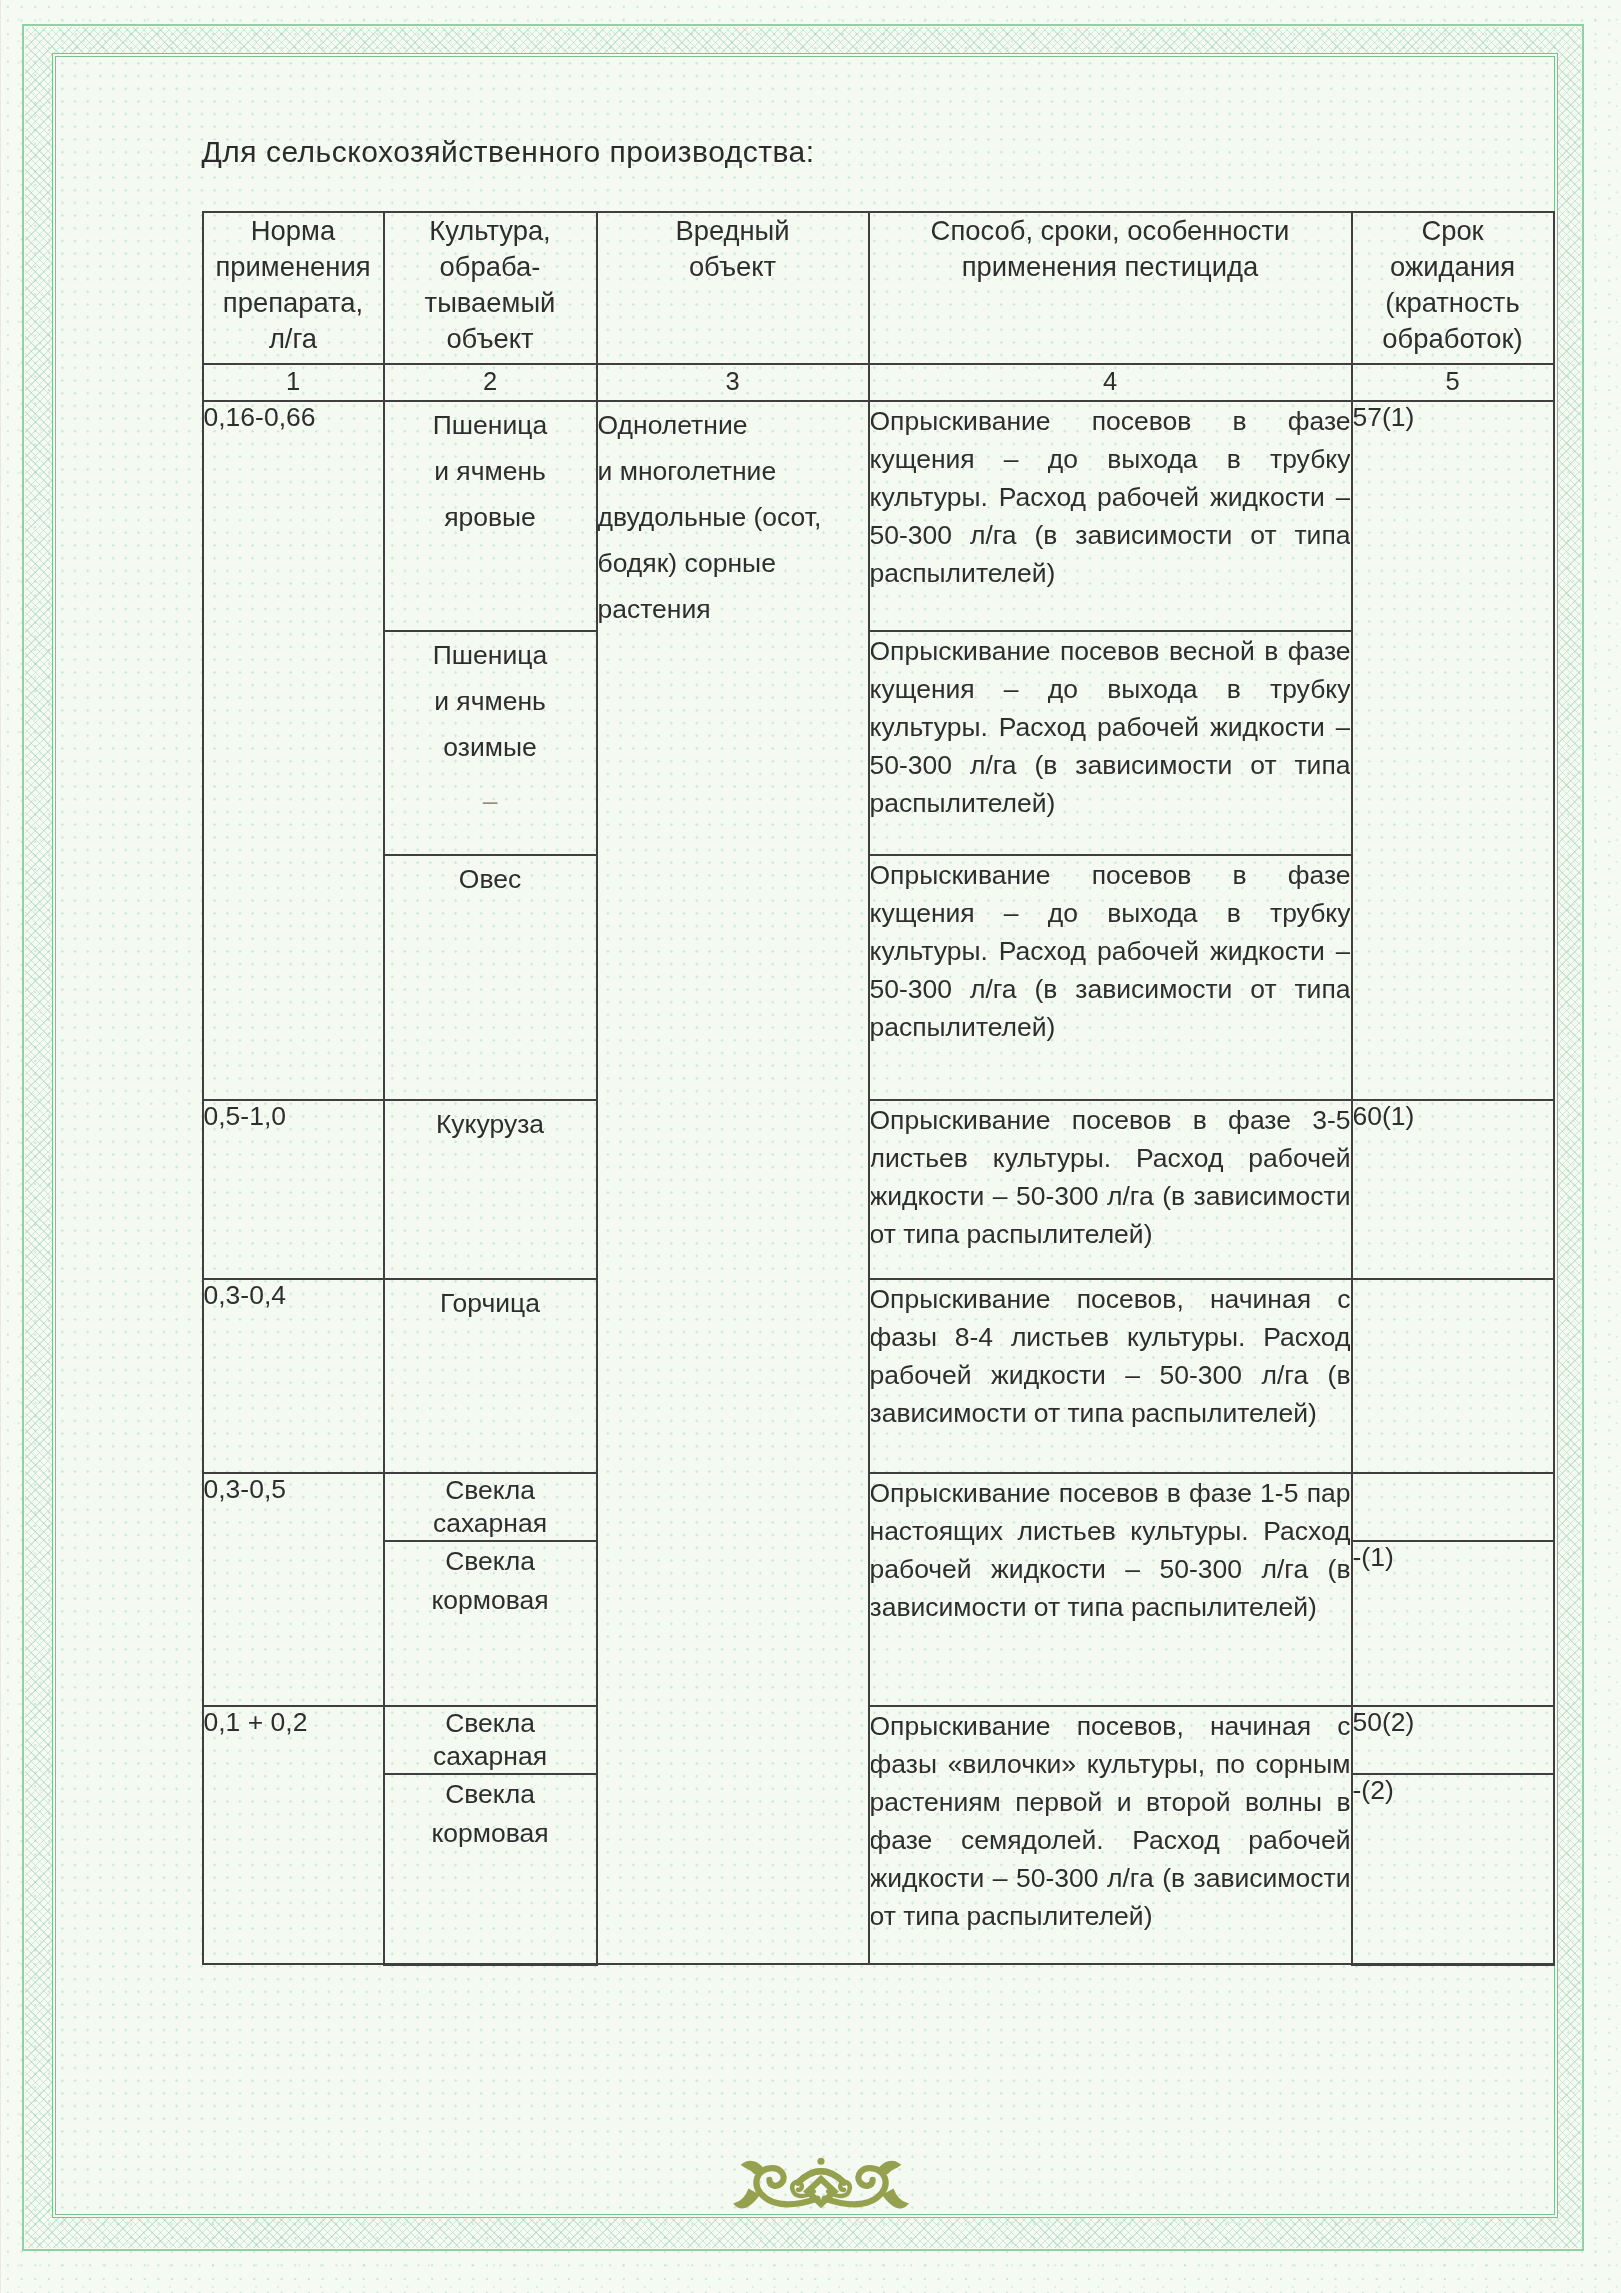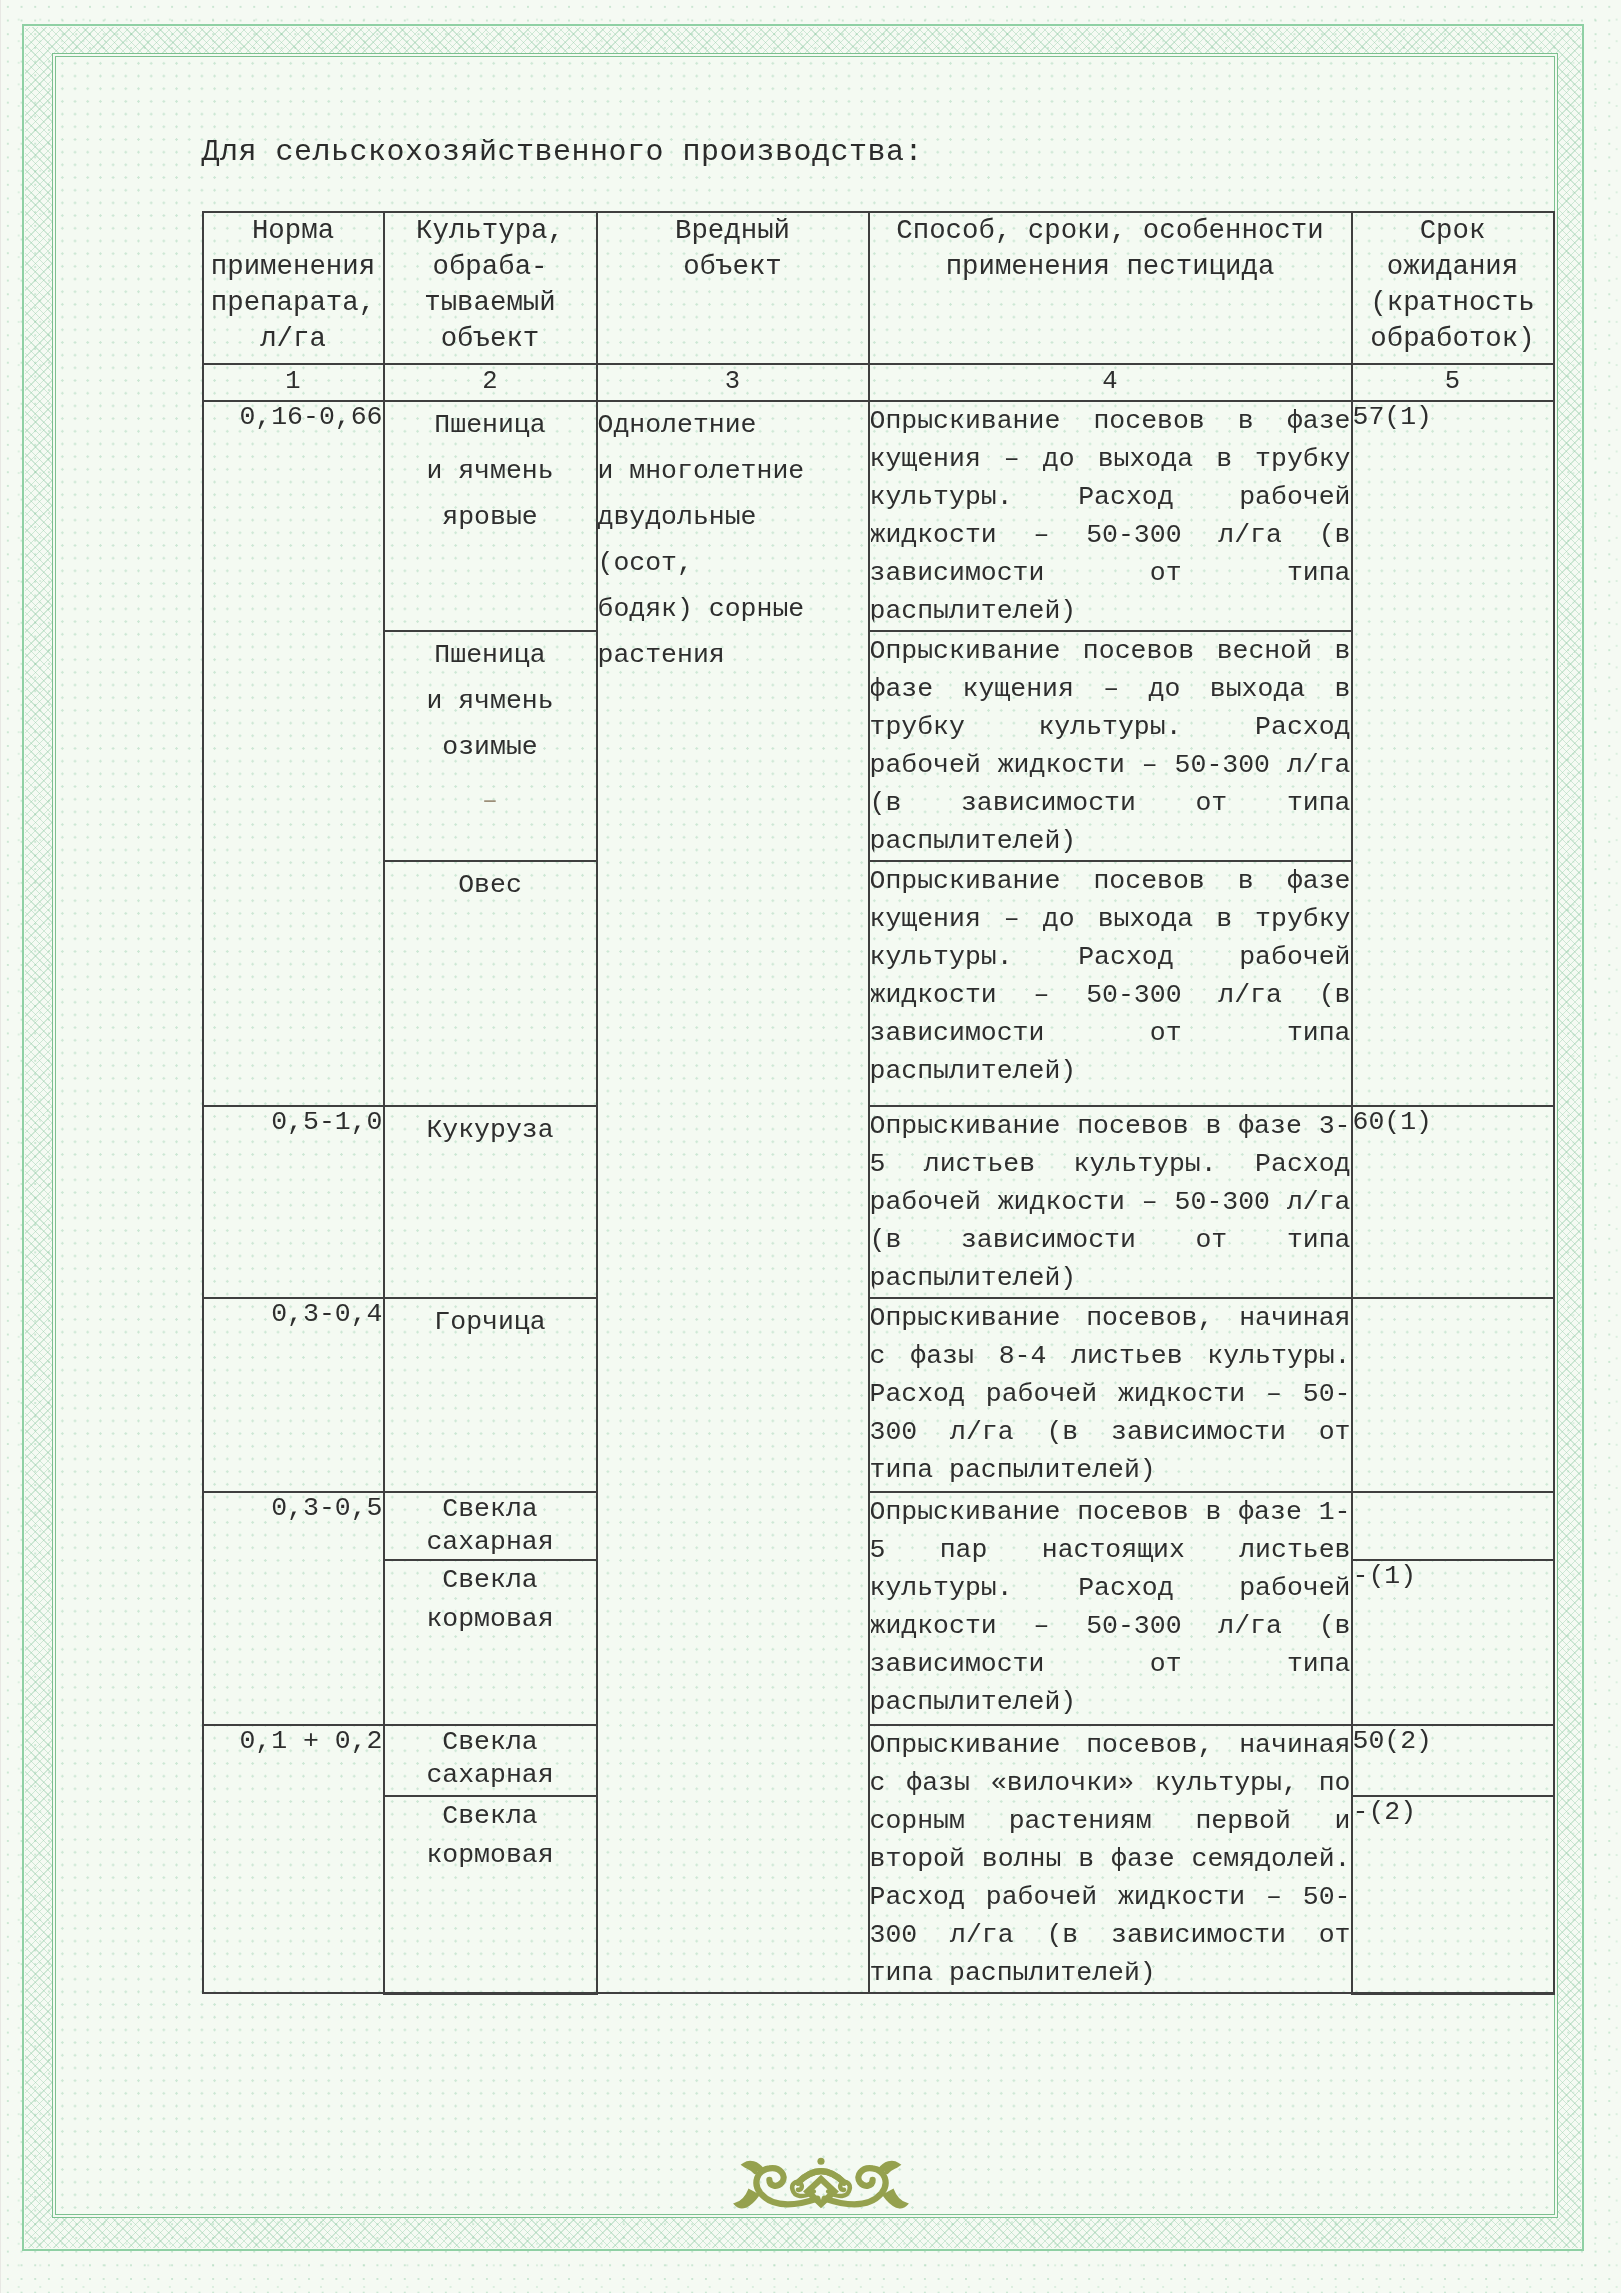--- a/index.html
+++ b/index.html
@@ -6,21 +6,21 @@
   .page{
     position:relative;
     width:1620px;height:2294px;
     margin:0 auto;
     background-color:#f5faf3;
     background-image:
       radial-gradient(circle, rgba(170,215,185,.55) 1.2px, transparent 1.4px),
       radial-gradient(circle, rgba(170,215,185,.35) 1px, transparent 1.2px);
     background-size:13.7px 13.7px, 21.6px 21.6px;
     background-position:0 0, 6.9px 8.8px;
-    font-family:Liberation Mono, monospace;
+    font-family:Liberation Sans, sans-serif;
     color:#2e2e2e;
     overflow:hidden;
   }
   
   .frame-outer{
     position:absolute; left:21.6px; top:23.5px; right:37px; bottom:43px;
     border:2px solid #8fd0a4; z-index:1;
   }
   .frame-band{
     position:absolute; left:24.5px; top:26.5px; right:40px; bottom:46px;
@@ -57,21 +57,21 @@
     border:2px solid #3f3f3f;
     vertical-align:top; padding:0; font-weight:normal;
     overflow:hidden;
     margin-left:14px;
   }
   table.reg{border:2px solid #3f3f3f;}
   tr.n-row td{border-bottom:2.9px solid #3f3f3f; line-height:33px; text-align:center; font-size:25.5px;}
   tr.last-row td{border-bottom:3.9px solid #3f3f3f;}
   th.hd{ text-align:center; line-height:36px; padding-top:5.9px; font-size:27.4px;}
   .ml{white-space:pre-line;}
-  td.rate{text-align:right; padding-top:7.8px;}
+  td.rate{text-align:left; padding-top:7.8px;}
   td.crop{text-align:center; line-height:46px; padding-top:4.9px;}
   td.crop-tight{text-align:center; line-height:33px; padding-top:2.9px;}
   td.crop-sub{text-align:center; line-height:39px; padding-top:3.9px;}
   td.pest{text-align:left; line-height:46px; padding-top:9.8px;}
   td.method{
     text-align:justify; text-justify:inter-word;
     line-height:38px; padding:2.9px 8.8px 0 10.8px;border-radius:18px;
   }
   td.wait{text-align:left; padding-top:8.8px;}
   td.rel{position:relative;}

